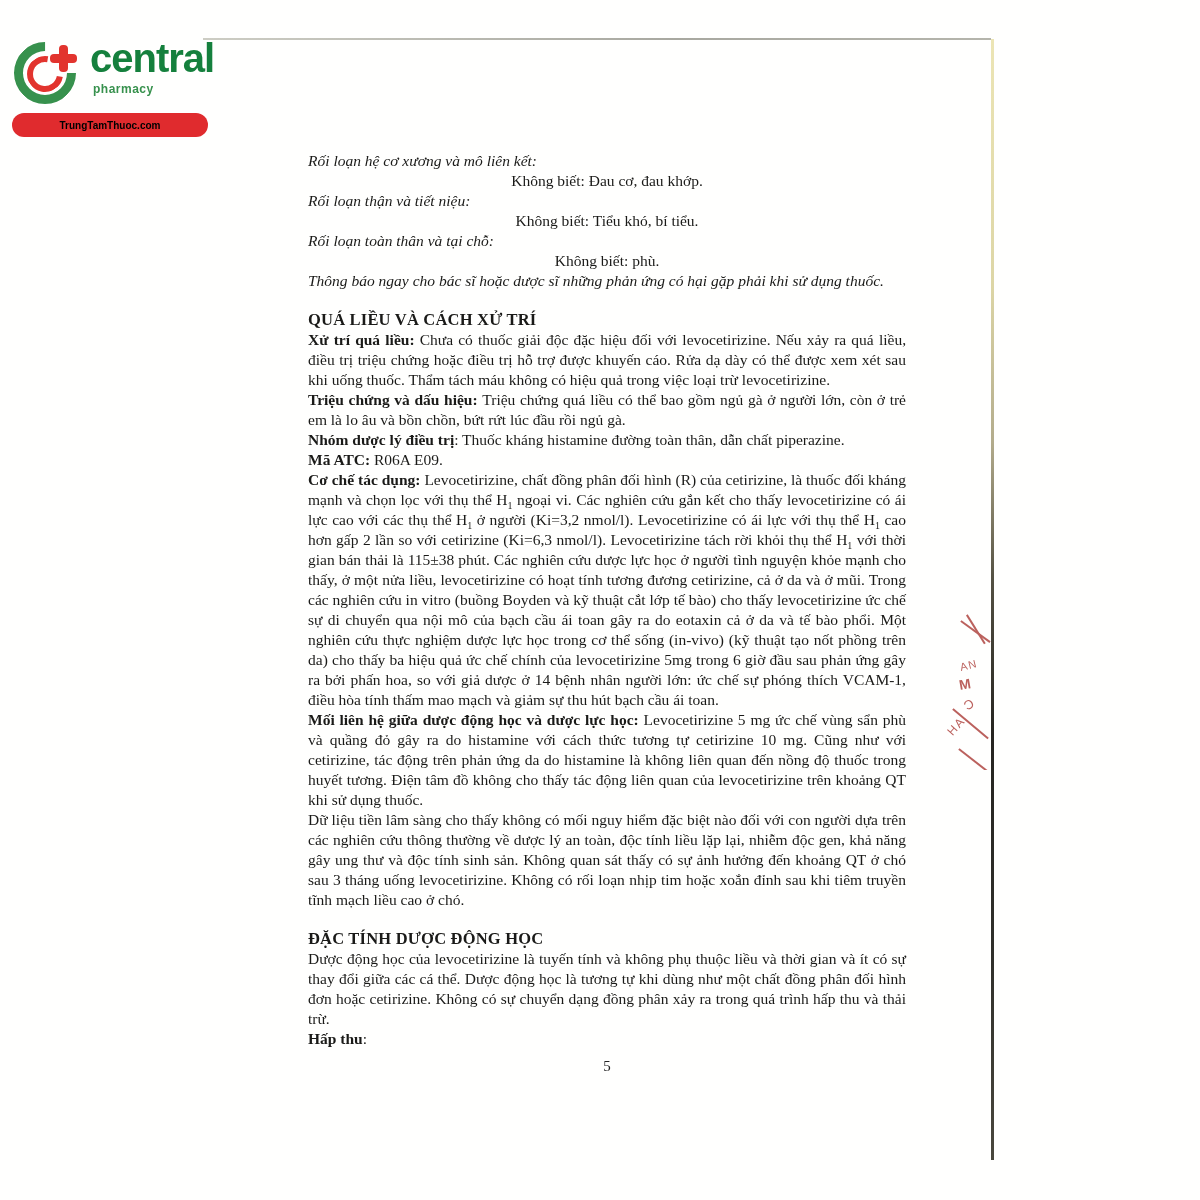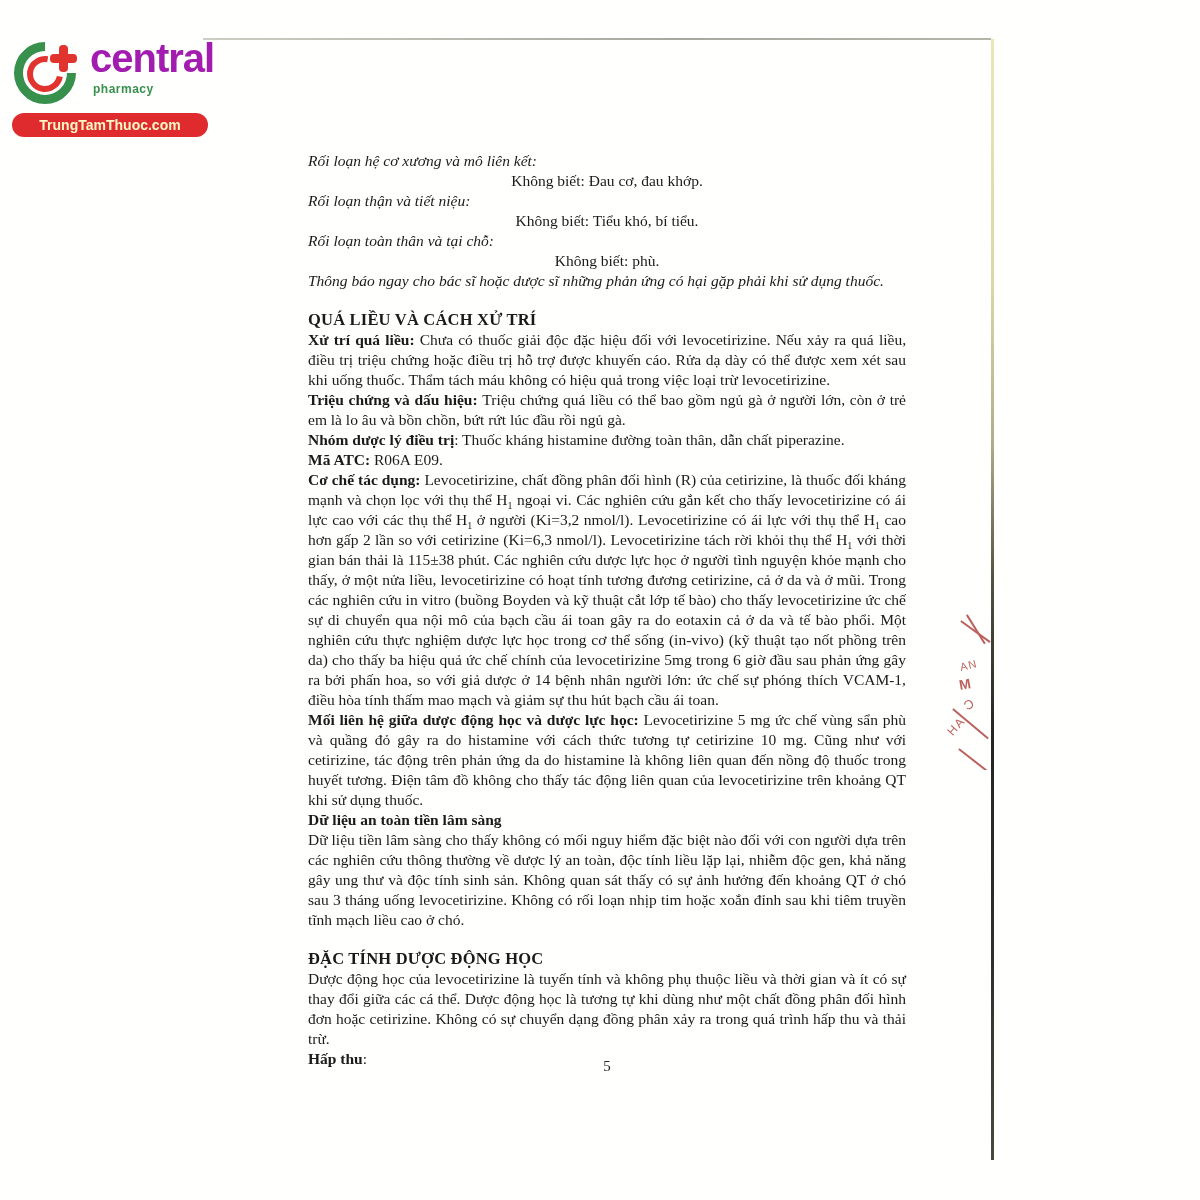--- a/index.html
+++ b/index.html
@@ -17,26 +17,26 @@
   .logo-mark{position:absolute;left:2px;top:6px;width:62px;height:62px;}
   .ring-g{position:absolute;left:0;top:0;width:44px;height:44px;
     border:9px solid #37914d;border-top-color:transparent;border-radius:50%;
     transform:rotate(45deg);}
   .ring-r{position:absolute;left:13px;top:14px;width:24px;height:24px;
     border:6px solid #e2342e;border-top-color:transparent;border-radius:50%;
     transform:rotate(55deg);}
   .plus-h{position:absolute;left:36px;top:12px;width:27px;height:9px;border-radius:4px;background:#e2342e;}
   .plus-v{position:absolute;left:45px;top:3px;width:9px;height:27px;border-radius:4px;background:#e2342e;}
   .brand{position:absolute;left:78px;top:2px;font-family:"Liberation Sans","DejaVu Sans",sans-serif;
-    font-weight:700;font-size:40px;line-height:1;color:#a21caf;letter-spacing:-1px;}
+    font-weight:700;font-size:40px;line-height:1;color:#15803d;letter-spacing:-1px;}
   .brand-sub{position:absolute;left:81px;top:46px;font-family:"Liberation Sans","DejaVu Sans",sans-serif;
     font-weight:700;font-size:12px;color:#37914d;letter-spacing:0.5px;}
   .badge{position:absolute;left:0px;top:77px;width:196px;height:24px;background:#e02b2e;
     border-radius:13px;display:flex;align-items:center;justify-content:center;
-    font-family:"Liberation Sans","DejaVu Sans",sans-serif;font-weight:700;font-size:14px;color:#fef9c3;}
+    font-family:"Liberation Sans","DejaVu Sans",sans-serif;font-weight:700;font-size:10px;color:#000000;}
 
   
   .hline{position:absolute;left:203px;top:38px;width:788px;height:2px;
     background:linear-gradient(to right,#cdcdc4,#a8a8a0 60%,#b5b5ac);}
   .vline{position:absolute;left:991px;top:39px;width:3px;height:1121px;
     background:linear-gradient(to bottom,#ece5b5 0%,#ddd6a6 22%,#b3ac8c 36%,#555244 48%,#262521 62%,#30302b 82%,#4a483e 100%);}
 
   
   .stamp{position:absolute;left:945px;top:608px;width:46px;height:162px;overflow:hidden;
     color:#b4504c;font-family:"Liberation Sans","DejaVu Sans",sans-serif;opacity:.9;}
@@ -104,21 +104,20 @@
       <div class="iline">Rối loạn toàn thân và tại chỗ:</div>
       <div class="line">Không biết: phù.</div>
       <div class="iline">Thông báo ngay cho bác sĩ hoặc dược sĩ những phản ứng có hại gặp phải khi sử dụng thuốc.</div>
       <div class="heading">QUÁ LIỀU VÀ CÁCH XỬ TRÍ</div>
       <div class="para"><span class="b">Xử trí quá liều: </span><span>Chưa có thuốc giải độc đặc hiệu đối với levocetirizine. Nếu xảy ra quá liều, điều trị triệu chứng hoặc điều trị hỗ trợ được khuyến cáo. Rửa dạ dày có thể được xem xét sau khi uống thuốc. Thẩm tách máu không có hiệu quả trong việc loại trừ levocetirizine.</span></div>
       <div class="para"><span class="b">Triệu chứng và dấu hiệu: </span><span>Triệu chứng quá liều có thể bao gồm ngủ gà ở người lớn, còn ở trẻ em là lo âu và bồn chồn, bứt rứt lúc đầu rồi ngủ gà.</span></div>
       <div class="para"><span class="b">Nhóm dược lý điều trị</span><span>: Thuốc kháng histamine đường toàn thân, dẫn chất piperazine.</span></div>
       <div class="para"><span class="b">Mã ATC: </span><span>R06A E09.</span></div>
       <div class="para"><span class="b">Cơ chế tác dụng: </span><span>Levocetirizine, chất đồng phân đối hình (R) của cetirizine, là thuốc đối kháng mạnh và chọn lọc với thụ thể H</span><sub>1</sub><span> ngoại vi. Các nghiên cứu gắn kết cho thấy levocetirizine có ái lực cao với các thụ thể H</span><sub>1</sub><span> ở người (Ki=3,2 nmol/l). Levocetirizine có ái lực với thụ thể H</span><sub>1</sub><span> cao hơn gấp 2 lần so với cetirizine (Ki=6,3 nmol/l). Levocetirizine tách rời khỏi thụ thể H</span><sub>1</sub><span> với thời gian bán thải là 115±38 phút. Các nghiên cứu dược lực học ở người tình nguyện khỏe mạnh cho thấy, ở một nửa liều, levocetirizine có hoạt tính tương đương cetirizine, cả ở da và ở mũi. Trong các nghiên cứu </span><span class="i">in vitro</span><span> (buồng Boyden và kỹ thuật cắt lớp tế bào) cho thấy levocetirizine ức chế sự di chuyển qua nội mô của bạch cầu ái toan gây ra do eotaxin cả ở da và tế bào phổi. Một nghiên cứu thực nghiệm dược lực học trong cơ thể sống (</span><span class="i">in-vivo</span><span>) (kỹ thuật tạo nốt phồng trên da) cho thấy ba hiệu quả ức chế chính của levocetirizine 5mg trong 6 giờ đầu sau phản ứng gây ra bởi phấn hoa, so với giả dược ở 14 bệnh nhân người lớn: ức chế sự phóng thích VCAM-1, điều hòa tính thấm mao mạch và giảm sự thu hút bạch cầu ái toan.</span></div>
       <div class="para"><span class="b">Mối liên hệ giữa dược động học và dược lực học: </span><span>Levocetirizine 5 mg ức chế vùng sẩn phù và quầng đỏ gây ra do histamine với cách thức tương tự cetirizine 10 mg. Cũng như với cetirizine, tác động trên phản ứng da do histamine là không liên quan đến nồng độ thuốc trong huyết tương. Điện tâm đồ không cho thấy tác động liên quan của levocetirizine trên khoảng QT khi sử dụng thuốc.</span></div>
-      <div class="para"><span class="b">Dữ liệu an toàn tiền lâm sàng</span></div>
       <div class="para"><span>Dữ liệu tiền lâm sàng cho thấy không có mối nguy hiểm đặc biệt nào đối với con người dựa trên các nghiên cứu thông thường về dược lý an toàn, độc tính liều lặp lại, nhiễm độc gen, khả năng gây ung thư và độc tính sinh sản. Không quan sát thấy có sự ảnh hưởng đến khoảng QT ở chó sau 3 tháng uống levocetirizine. Không có rối loạn nhịp tim hoặc xoắn đỉnh sau khi tiêm truyền tĩnh mạch liều cao ở chó.</span></div>
       <div class="heading">ĐẶC TÍNH DƯỢC ĐỘNG HỌC</div>
       <div class="para"><span>Dược động học của levocetirizine là tuyến tính và không phụ thuộc liều và thời gian và ít có sự thay đổi giữa các cá thể. Dược động học là tương tự khi dùng như một chất đồng phân đối hình đơn hoặc cetirizine. Không có sự chuyển dạng đồng phân xảy ra trong quá trình hấp thu và thải trừ.</span></div>
       <div class="para"><span class="b">Hấp thu</span><span>:</span></div>
     </div>
 
   <div class="page-num">5</div>
 </div>
 
 </body></html>

